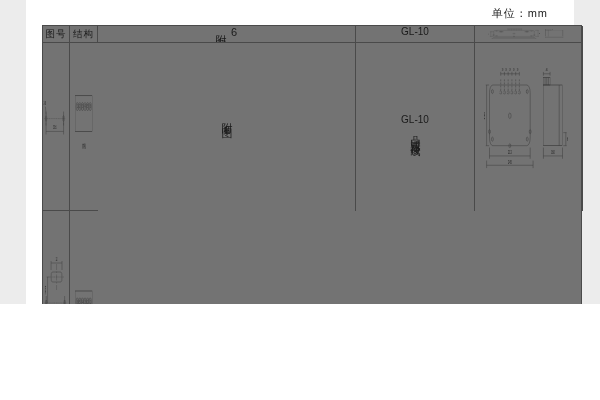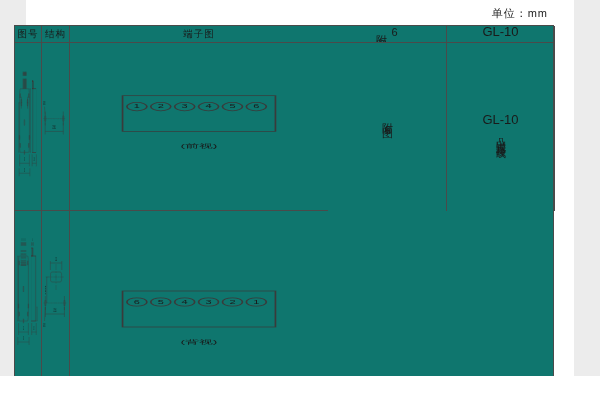--- a/index.html
+++ b/index.html
@@ -1,32 +1,32 @@
 <!DOCTYPE html>
 <html><head>
 <meta charset="utf-8">
 <style>
   *{margin:0;padding:0;box-sizing:border-box}
   html,body{background:#fff}
-  .page{position:relative;width:600px;height:376px;background:#fff;overflow:hidden;
+  .page{position:relative;width:600px;height:304px;background:#fff;overflow:hidden;
         font-family:"Liberation Sans",sans-serif;color:#1a1a1a}
   .edge{position:absolute;top:0;bottom:0;width:26px;background:#ececec}
   .edge.l{left:0}.edge.r{right:0}
   .unit-label{position:absolute;top:6px;right:52px;font-size:11px;letter-spacing:1px}
-  .doc-table{position:absolute;left:14px;top:25px;width:540px;height:365px;display:grid;
+  .doc-table{position:absolute;left:42px;top:25px;width:540px;height:365px;display:grid;
              grid-template-columns:27px 28px 258px 119px 108px;grid-template-rows:17px 168px 180px;
-             border:1px solid #4a4a4a;background:#0f766e}
+             border:1px solid #4a4a4a;background:#737373}
   .cell{border-right:1px solid #4a4a4a;border-bottom:1px solid #4a4a4a;position:relative;
         display:flex;align-items:center;justify-content:center;overflow:hidden}
   .cell.nr{border-right:none}
   .cell.nb{border-bottom:none}
   .head{font-size:9.5px;letter-spacing:1px;white-space:nowrap}
   .figno{writing-mode:vertical-lr;text-orientation:upright;font-size:11px;letter-spacing:5px}
   .structcell{flex-direction:column;gap:3px}
-  .model{font-size:13px;white-space:nowrap}
+  .model{font-size:10px;white-space:nowrap}
   .structv{writing-mode:vertical-lr;text-orientation:upright;font-size:10px;letter-spacing:2px}
   .drawing{width:100%;height:100%;display:block}
   .ln path,.ln rect,.ln circle{stroke:#3a3a3a;stroke-width:0.7;fill:none}
   .dash path,.dash circle{stroke-dasharray:2 1.3}
   path.cl{stroke:#3a3a3a;stroke-width:0.5;fill:none;stroke-dasharray:6 1.5 1.5 1.5}
   svg text{fill:#1a1a1a;font-family:"Liberation Sans",sans-serif}
   .t5{font-size:5.2px}.t45{font-size:4.6px}.t4{font-size:4.2px}
   .t32{font-size:3.4px}.t55{font-size:5.8px}.tnum{font-size:4.6px}
 </style>
 </head>
@@ -35,21 +35,20 @@
 <div class="page">
   <div class="edge l"></div>
   <div class="edge r"></div>
 
   <div class="unit-label">单位：mm</div>
 
   <div class="doc-table">
 
     <div class="cell head">图号</div>
     <div class="cell head">结构</div>
-    <div class="cell head nr">端子图</div>
 
     <div class="cell figno">附图6</div>
     <div class="cell structcell">
       <span class="model">GL-10</span>
       <span class="structv">凸出式前接线</span>
     </div>
 
     <div class="cell">
       <svg class="drawing" viewBox="0 0 258 168" preserveAspectRatio="none">
         <g class="ln">

